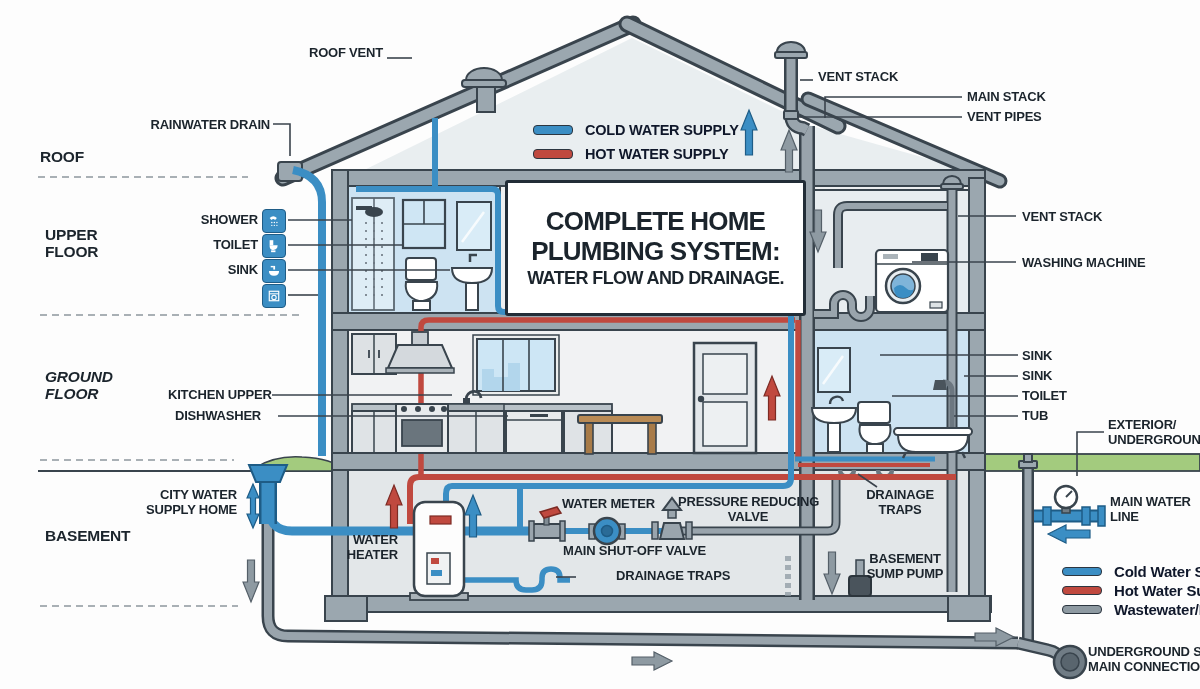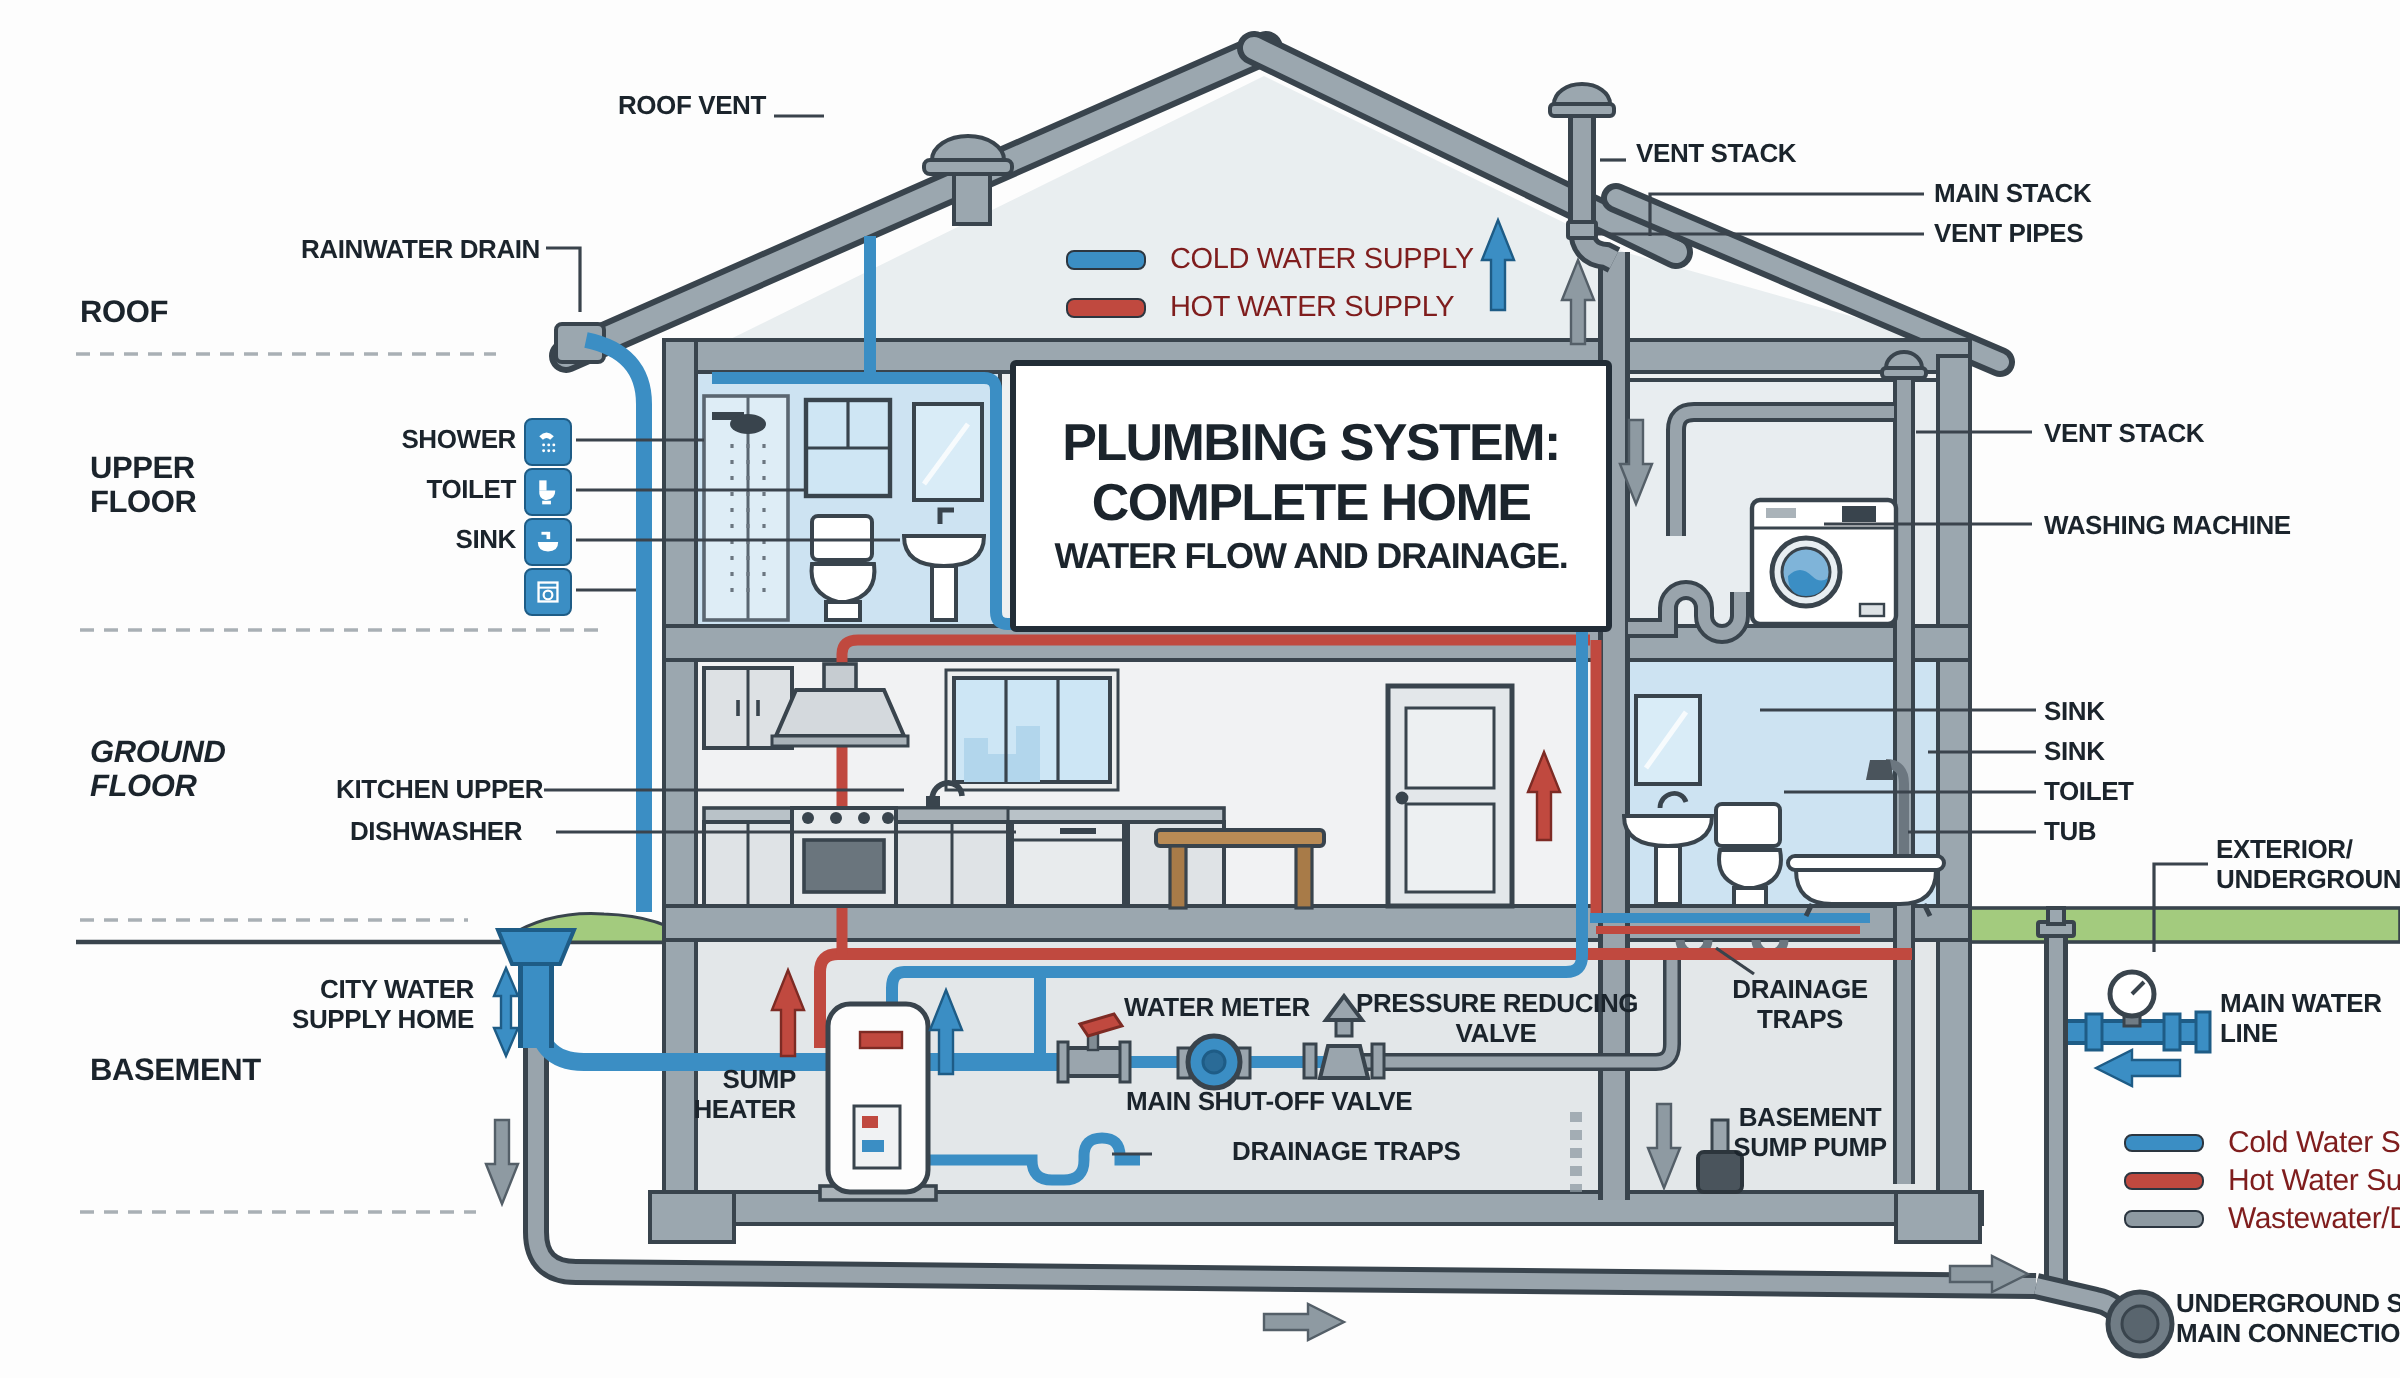--- a/index.html
+++ b/index.html
@@ -16,21 +16,21 @@
        border:3.5px solid #222d37;border-radius:3px;display:flex;flex-direction:column;
        justify-content:center;align-items:center;z-index:3;}
   .title-box .t1{font-size:26px;font-weight:bold;color:#1b242c;letter-spacing:-0.8px;line-height:1.12;}
   .title-box .t3{font-size:18px;font-weight:bold;color:#1b242c;letter-spacing:-0.6px;margin-top:2px;}
   .legend-top{position:absolute;left:533px;top:118px;z-index:2;}
   .legend-row{display:flex;align-items:center;height:24px;}
   .swatch{width:38px;height:8px;border-radius:4px;border:1.5px solid #2c3640;margin-right:12px;flex:0 0 auto;}
   .sw-cold{background:#3b8ec4;}
   .sw-hot{background:#c0493f;}
   .sw-waste{background:#8e9aa2;}
-  .legend-row .lt{font-size:14.5px;font-weight:normal;color:#7f1d1d;letter-spacing:-0.2px;white-space:nowrap;}
+  .legend-row .lt{font-size:14.5px;font-weight:bold;color:#0f172a;letter-spacing:-0.2px;white-space:nowrap;}
   .legend-bot{position:absolute;left:1062px;top:562px;z-index:2;}
   .legend-bot .legend-row{height:19px;}
   .legend-bot .swatch{width:38px;height:7px;}
   .legend-bot .lt{font-size:15px;}
   .ficon{position:absolute;width:22px;height:22px;background:#3b8ec4;border:1.5px solid #1e5c86;
        border-radius:4px;display:flex;align-items:center;justify-content:center;z-index:2;}
   .ficon svg{display:block;}
 </style>
 </head>
 <body>
@@ -354,22 +354,22 @@
     <path d="M877,487 L858,474"></path>
     <path d="M1018,355 H880"></path>
     <path d="M1018,376 H964"></path>
     <path d="M1018,396 H892"></path>
     <path d="M1018,416 H954"></path>
     <path d="M1104,432 H1077 V476"></path>
   </g>
 </svg>
 
 <div class="title-box">
+  <div class="t1">COMPLETE HOME</div>
   <div class="t1">PLUMBING SYSTEM:</div>
-  <div class="t1">COMPLETE HOME</div>
   <div class="t3">WATER FLOW AND DRAINAGE.</div>
 </div>
 
 <div class="legend-top">
   <div class="legend-row">
     <span class="swatch sw-cold"></span>
     <span class="lt">COLD WATER SUPPLY</span>
   </div>
   <div class="legend-row">
     <span class="swatch sw-hot"></span>
@@ -421,21 +421,21 @@
 <div class="lbl" style="left:1022px;top:409px;">TUB</div>
 <div class="lbl" style="left:1108px;top:418px;">
   <span>EXTERIOR/</span>
       <span>UNDERGROUND</span>
 </div>
 <div class="lbl r" style="left:137px;top:488px;width:100px;text-align:right;">
   <span>CITY WATER</span>
       <span>SUPPLY HOME</span>
 </div>
 <div class="lbl r" style="left:338px;top:533px;width:60px;text-align:right;">
-  <span>SUMP</span>
+  <span>WATER</span>
       <span>HEATER</span>
 </div>
 <div class="lbl" style="left:562px;top:497px;">WATER METER</div>
 <div class="lbl c" style="left:678px;top:495px;width:140px;">
   <span>PRESSURE REDUCING</span>
       <span>VALVE</span>
 </div>
 <div class="lbl" style="left:563px;top:544px;">MAIN SHUT-OFF VALVE</div>
 <div class="lbl" style="left:580px;top:569px;margin-left:36px;">DRAINAGE TRAPS</div>
 <div class="lbl c" style="left:855px;top:488px;width:90px;">

